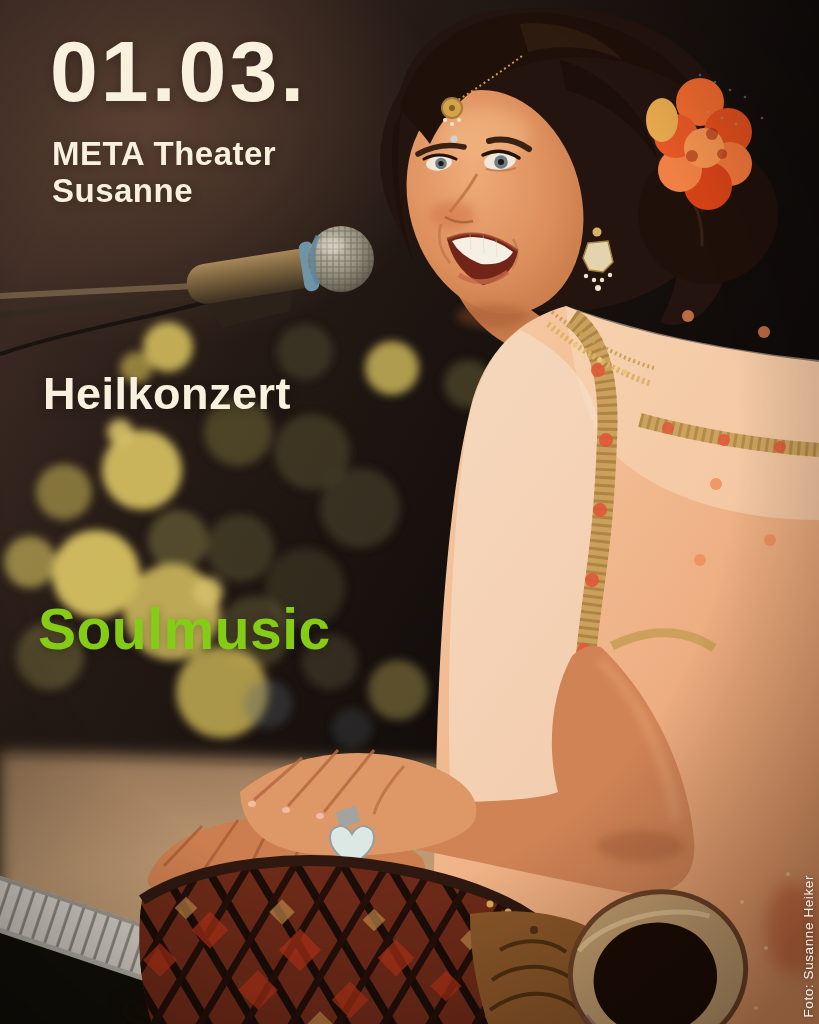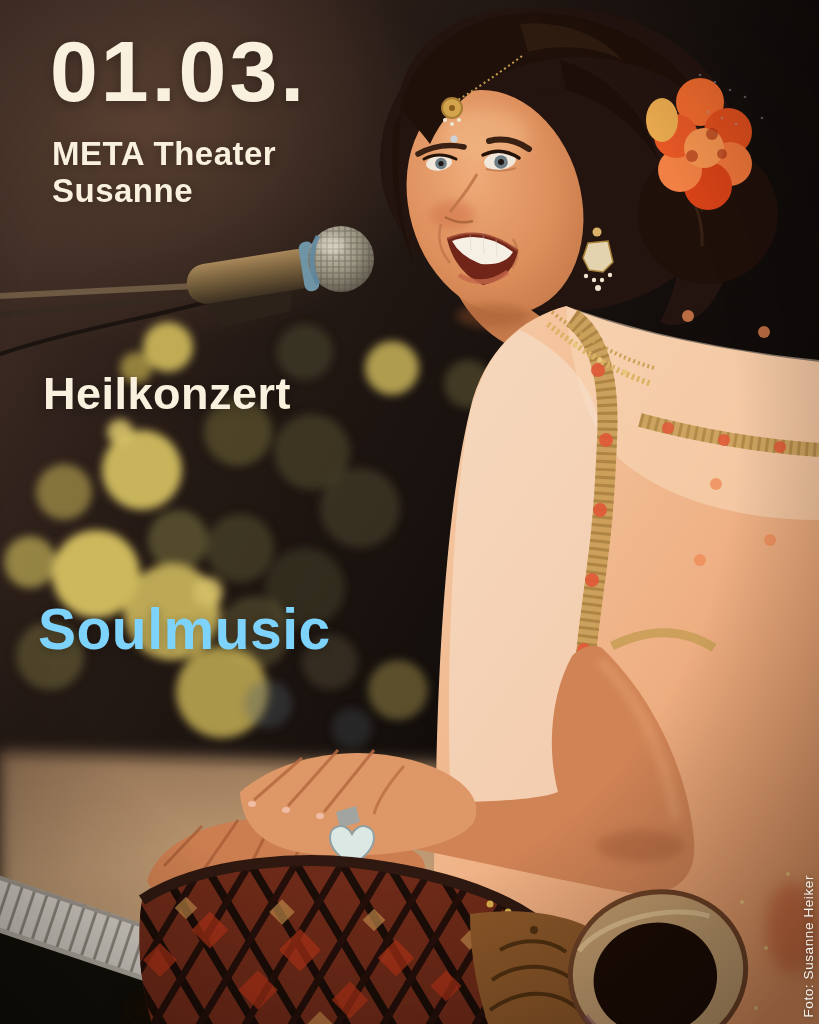--- a/index.html
+++ b/index.html
@@ -11,21 +11,21 @@
   .txt{position:absolute;color:#f9f1de;font-weight:700;text-shadow:0 2px 12px rgba(0,0,0,.30);}
   .date{top:28px;left:50px;font-size:86px;font-weight:800;letter-spacing:3px;line-height:1;}
   .venue{top:136px;left:52px;font-size:33px;line-height:1.11;letter-spacing:.5px;}
   .event-type{top:368px;left:43px;font-size:45px;letter-spacing:.5px;}
   .artist{
     top:414px;left:0;width:100%;text-align:center;white-space:nowrap;
     font-family:"DejaVu Serif",serif;font-style:italic;font-weight:400;
     font-size:148px;line-height:1.1;color:#f6edd3;letter-spacing:2px;
     text-shadow:0 3px 18px rgba(0,0,0,.35);
   }
-  .tagline{top:582px;left:38px;font-size:57px;color:#7dd3fc;line-height:1.65;letter-spacing:.5px;text-shadow:0 2px 10px rgba(0,0,0,.25);}
+  .tagline{top:582px;left:38px;font-size:57px;color:#84cc16;line-height:1.65;letter-spacing:.5px;text-shadow:0 2px 10px rgba(0,0,0,.25);}
   .credit{
     position:absolute;bottom:6px;right:3px;font-size:13.5px;font-weight:400;
     color:#f4f1ec;letter-spacing:.6px;writing-mode:vertical-rl;transform:rotate(180deg);
     text-shadow:0 0 6px rgba(0,0,0,.45);
   }
 </style>
 </head>
 <body>
 
 <div class="poster">

